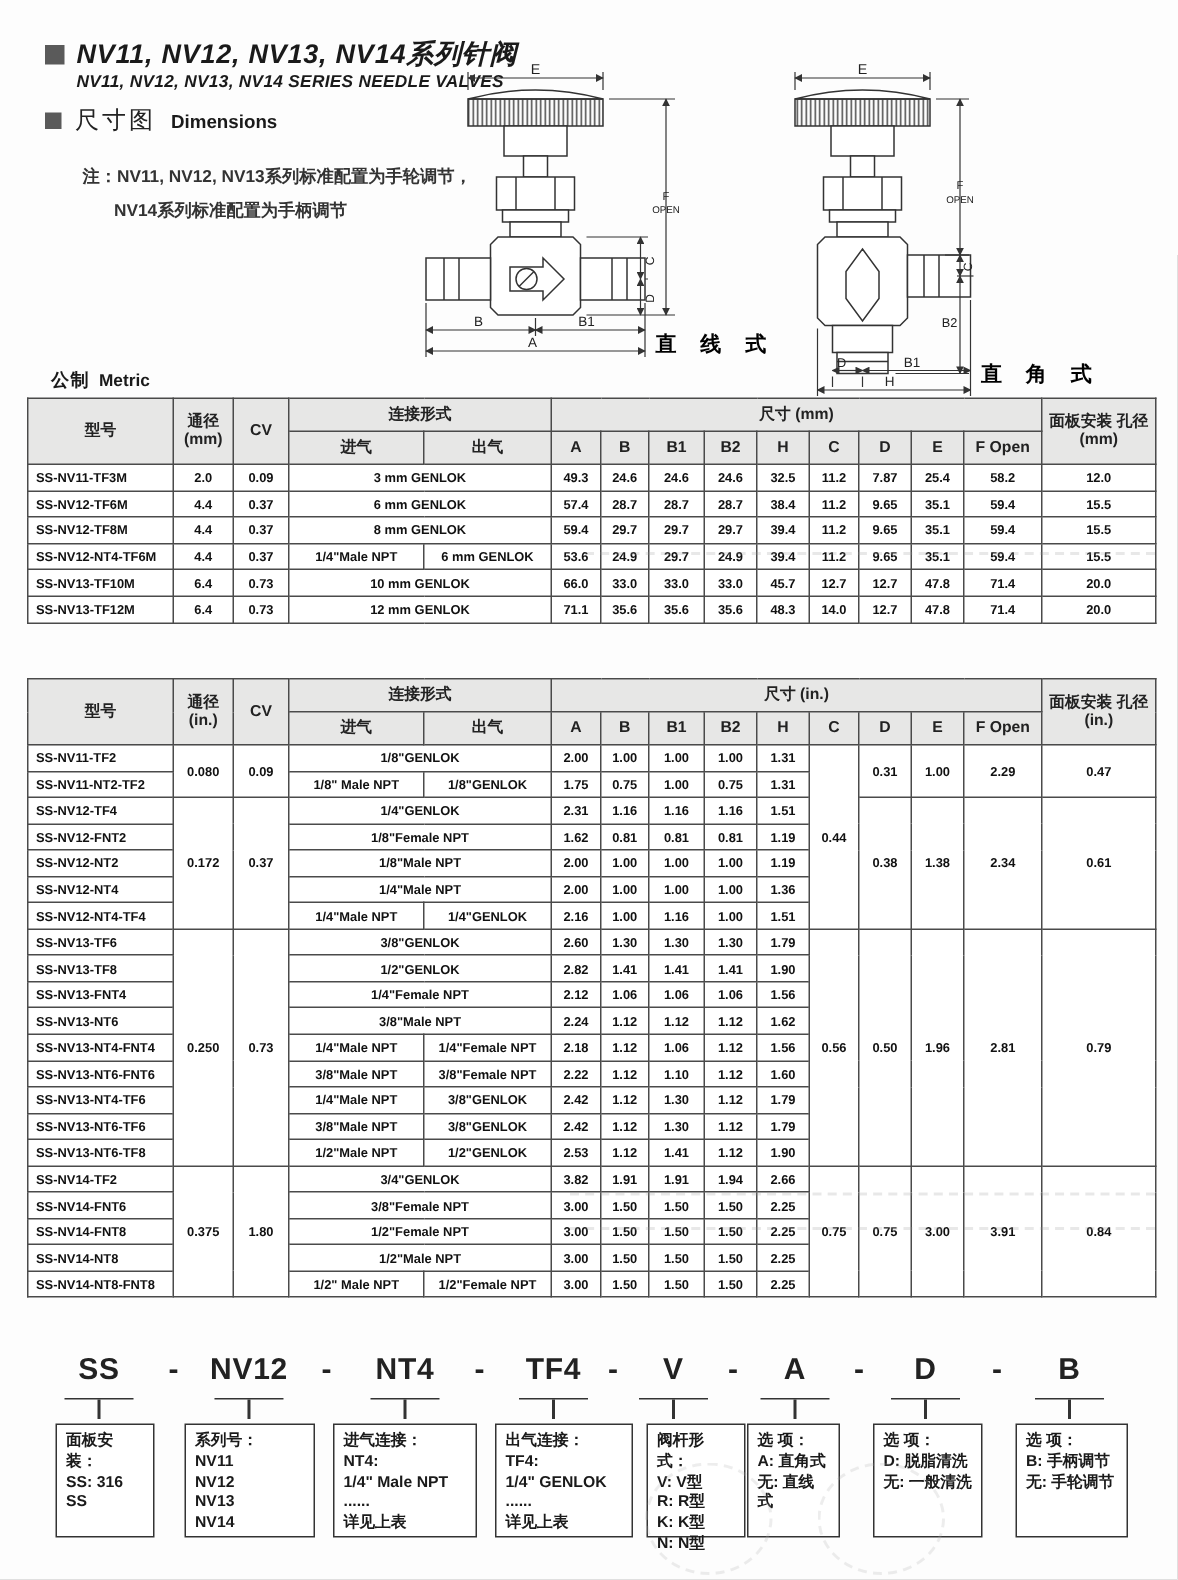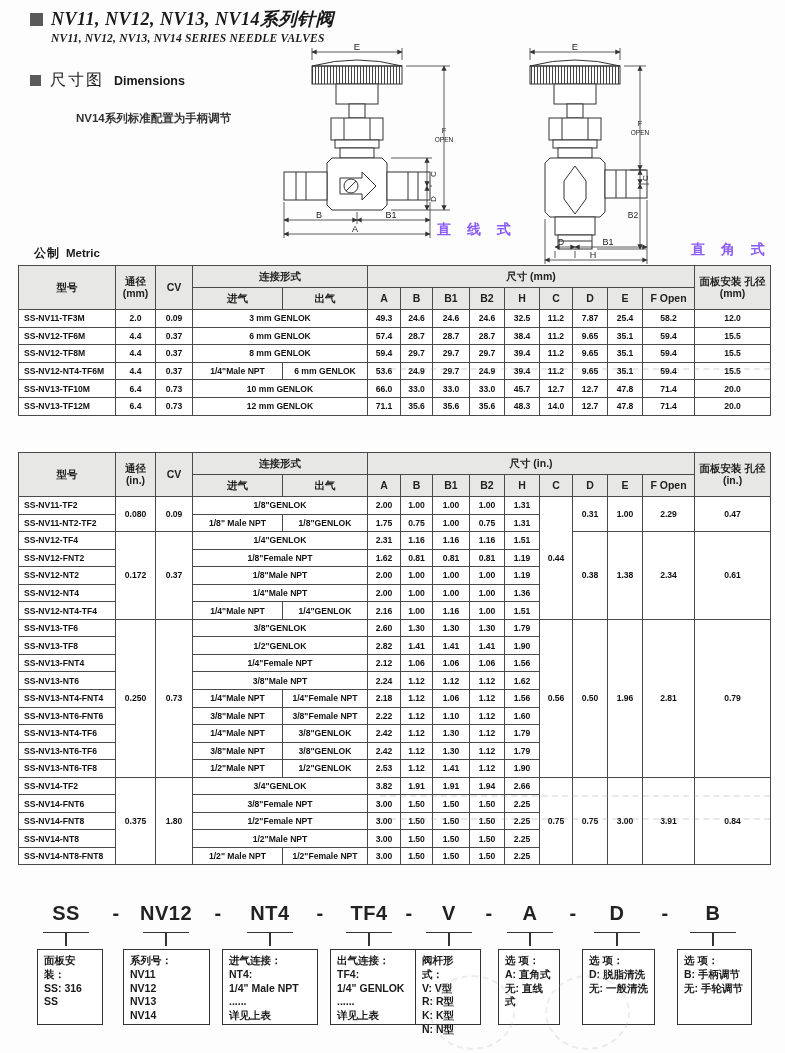--- a/index.html
+++ b/index.html
@@ -1,37 +1,37 @@
 <!DOCTYPE html>
 <html><head>
 <meta charset="utf-8">
 <style>
   * { margin:0; padding:0; box-sizing:border-box; }
   body { background:#888; font-family:"Liberation Sans","DejaVu Sans",sans-serif; }
   .page { position:relative; width:785px; height:1053px; background:#fdfdfd; margin:0 auto; overflow:hidden; color:#1a1a1a; }
 
   
   .bullet { display:inline-block; background:#5a5a5a; vertical-align:middle; }
-  .title-block { position:absolute; left:30px; top:7px;font-family:Liberation Serif, serif; }
+  .title-block { position:absolute; left:30px; top:24px; }
   .title-row { display:flex; align-items:flex-start; }
   .title-row .bullet { width:13px; height:13px; margin:6px 8px 0 0; }
   .title-cn { font-size:18px; font-weight:700; font-style:italic; letter-spacing:0.5px; }
   .title-en { font-size:11.5px; font-weight:700; font-style:italic; margin-left:21px; margin-top:1px; letter-spacing:0.2px; }
   .sec-head { position:absolute; display:flex; align-items:center; }
   .sec-head .bullet { width:11px; height:11px; margin-right:9px; }
   .sec-cn { font-size:16px; color:#222; letter-spacing:2px; }
   .sec-en { font-size:12.5px; font-weight:700; margin-left:10px; }
 
   .note { position:absolute; left:55px; top:107px; font-size:11.5px; font-weight:600; color:#333; line-height:23px; }
   .note .l2 { padding-left:21px; }
 
   
   svg text { font-family:"Liberation Sans","DejaVu Sans",sans-serif; fill:#222; }
   .diag { position:absolute; }
-  .diag-label { position:absolute; font-size:14px; font-weight:700; color:#8b5cf6; letter-spacing:6px; }
+  .diag-label { position:absolute; font-size:14px; font-weight:700; color:#000000; letter-spacing:6px; }
 
   
   .tbl-caption { position:absolute; left:14px; font-size:12px; }
   .tbl-caption .cn { font-weight:700; letter-spacing:1px;margin-left:20px; }
   .tbl-caption .en { font-weight:700; margin-left:6px; font-size:11.5px; }
   table.spec { position:absolute; left:18px; width:752px; border-collapse:collapse; table-layout:fixed; background:#fff; border:1.5px solid #3a3a3a; }
   table.spec th { background:#e7e7e6; font-size:10.5px; font-weight:700; color:#222; border:1px solid #4a4a4a; height:22px; line-height:11.5px; padding:0 1px; text-align:center; }
   table.spec td { font-size:8.6px; font-weight:600; color:#111; border:1px solid #4a4a4a; text-align:center; padding:0 1px; }
   #metric-table tbody tr { height:17.6px; }
   #fractional-table tbody tr { height:17.55px; }
@@ -64,20 +64,21 @@
     <div class="title-en">NV11, NV12, NV13, NV14 SERIES NEEDLE VALVES</div>
   </div>
 
   <div class="sec-head" style="left:30px; top:70px;">
     <span class="bullet"></span>
     <span class="sec-cn">尺寸图</span>
     <span class="sec-en">Dimensions</span>
   </div>
 
   <div class="note">
+    <div class="l1">注：NV11, NV12, NV13系列标准配置为手轮调节，</div>
     <div class="l2">NV14系列标准配置为手柄调节</div>
   </div>
 
   <svg class="diag" style="left:272px; top:42px;" width="220" height="205" viewBox="0 0 220 205">
     <defs>
       <pattern id="k1" width="3" height="18" patternUnits="userSpaceOnUse">
           <line x1="1.5" y1="0" x2="1.5" y2="18" stroke="#444" stroke-width="1"></line>
         </pattern>
       <marker id="a1" viewBox="0 0 10 10" refX="9" refY="5" markerWidth="6.5" markerHeight="6.5" orient="auto-start-reverse">
           <path d="M0,0L10,5L0,10z" fill="#333"></path>
@@ -183,21 +184,21 @@
     <text x="140" y="84" font-size="7.5" text-anchor="middle">F</text>
     <text x="140" y="93" font-size="6.5" text-anchor="middle">OPEN</text>
     <text x="148" y="136" font-size="8" text-anchor="middle" transform="rotate(-90 148,136)">C</text>
     <text x="133" y="176" font-size="8.5" text-anchor="middle">B2</text>
     <text x="61" y="202.5" font-size="8.5" text-anchor="middle">D</text>
     <text x="108" y="202.5" font-size="9" text-anchor="middle">B1</text>
     <text x="93" y="215.5" font-size="9" text-anchor="middle">H</text>
   </svg>
 
   <span class="diag-label" style="left:437px; top:221px;">直 线 式</span>
-  <span class="diag-label" style="left:691px; top:241px;">直 角 式</span>
+  <span class="diag-label" style="left:654px; top:241px;">直 角 式</span>
 
   <div class="tbl-caption" style="top:245px;">
     <span class="cn">公制</span><span class="en">Metric</span>
   </div>
   <table class="spec" id="metric-table" style="top:265px;">
     <colgroup>
       <col style="width:97px">
         <col style="width:40px">
         <col style="width:37px">
         <col style="width:90px">
@@ -698,21 +699,21 @@
     </div>
   <div class="obox" style="left:330px; width:92px;">
       <div class="box-title">出气连接：</div>
       <div class="box-lines">
         <div>TF4:</div>
         <div>1/4" GENLOK</div>
         <div>......</div>
         <div>详见上表</div>
       </div>
     </div>
-  <div class="obox" style="left:415px; width:66px;">
+  <div class="obox" style="left:431px; width:66px;">
       <div class="box-title">阀杆形式：</div>
       <div class="box-lines">
         <div>V: V型</div>
         <div>R: R型</div>
         <div>K: K型</div>
         <div>N: N型</div>
       </div>
     </div>
   <div class="obox" style="left:498px; width:62px;">
       <div class="box-title">选 项：</div>

